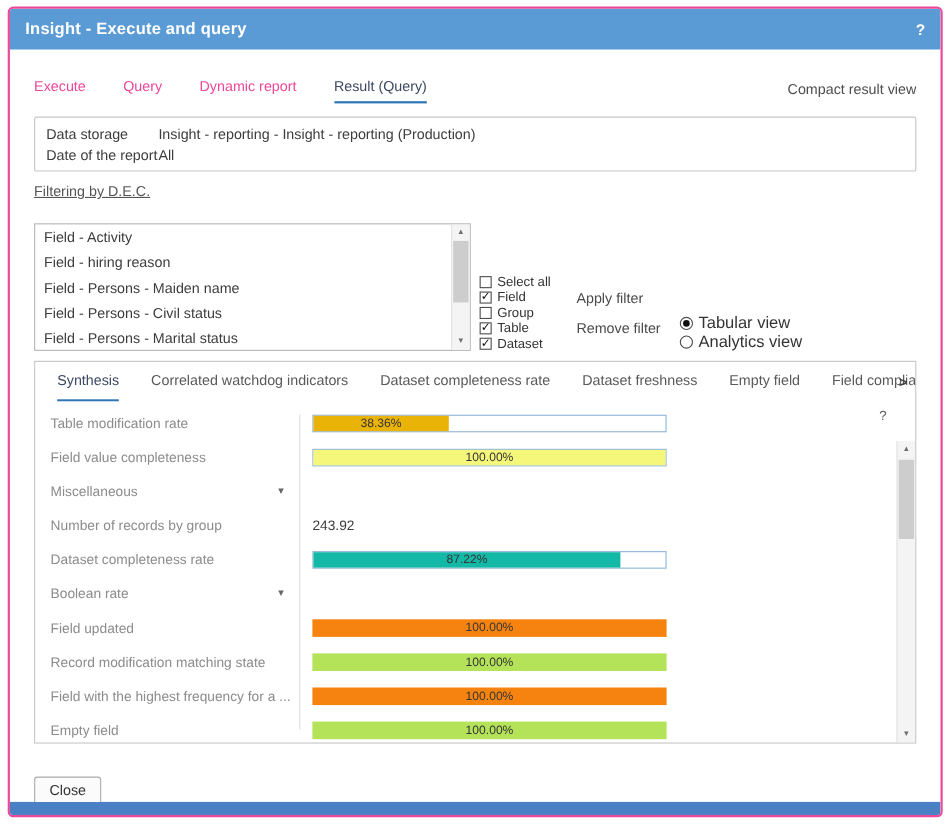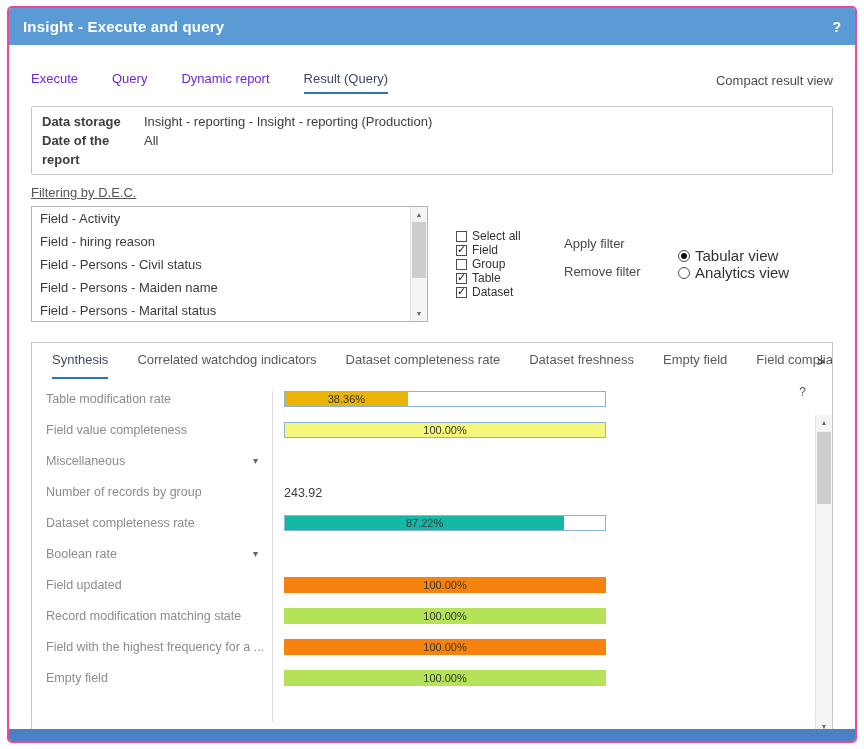--- a/index.html
+++ b/index.html
@@ -8,32 +8,32 @@
   .dialog { position: absolute; left: 7px; top: 6px; width: 850px; height: 737px;
     border: 2px solid #ec4899; border-radius: 5px; background: #fff;
     display: flex; flex-direction: column; overflow: hidden; }
   .hdr { height: 37px; background: var(--header-blue, #5b9bd5); color: #fff; flex: 0 0 auto;
     display: flex; align-items: center; justify-content: space-between; padding: 0 14px; }
   .hdr-title { font-size: 15px; font-weight: 600; letter-spacing: .2px; }
   .hdr-help { font-size: 14px; font-weight: 700; cursor: pointer; }
   .content { flex: 1; padding: 16px 22px 0; position: relative; overflow: hidden; }
 
   .tabbar { display: flex; align-items: flex-end; margin-top: 10px; }
-  .tab { font-size: 13px; color: #6d28d9; margin-right: 34px; padding-bottom: 6px;
+  .tab { font-size: 13px; color: #ec4899; margin-right: 34px; padding-bottom: 6px;
     border-bottom: 2px solid transparent; cursor: pointer; white-space: nowrap; }
   .tab.active { color: #3d4862; border-bottom-color: var(--accent-blue, #2e74b5); }
   .compact { margin-left: auto; font-size: 13px; color: #4d4d4d; padding-bottom: 6px; cursor: pointer; }
 
   .infobox { margin-top: 12px; border: 1px solid #c6c6c6; border-radius: 2px;
     padding: 5px 10px; font-size: 13px; color: #3d3d3d; }
   .inforow { display: flex; line-height: 19px; }
-  .inforow .lbl { width: 102px; flex: 0 0 auto; font-weight: bold; }
+  .inforow .lbl { width: 102px; flex: 0 0 auto; }
 
   .filter-title { margin-top: 10px; font-size: 13px; color: #555; text-decoration: underline; }
-  .filter-area { display: flex; margin-top: 6px; align-items: center; gap: 20px; }
+  .filter-area { display: flex; margin-top: 22px; align-items: flex-end; }
 
   .listbox { width: 397px; height: 116px; border: 1px solid #b5b5b5; position: relative;
     background: #fff; overflow: hidden; flex: 0 0 auto; }
   .list-items { position: absolute; left: 0; right: 17px; top: 0; bottom: 0; }
   .list-item { font-size: 13px; color: #3c3c3c; padding: 4px 8px 0; height: 23px;
     white-space: nowrap; cursor: default; }
   .vscroll { position: absolute; right: 0; top: 0; bottom: 0; width: 17px;
     background: #f4f4f4; border-left: 1px solid #e2e2e2; }
   .vscroll .arr { position: absolute; left: 0; right: 0; height: 15px; display: flex;
     align-items: center; justify-content: center; font-size: 7px; color: #6d6d6d; cursor: pointer; }
@@ -52,21 +52,21 @@
     color: #4a4a4a; white-space: nowrap; }
   .act-link { cursor: pointer; margin-bottom: 13px; }
 
   .radio-col { margin-left: 30px; font-size: 15px; color: #333; }
   .rd-item { display: flex; align-items: center; height: 17px; cursor: pointer; white-space: nowrap; }
   .rd { width: 12px; height: 12px; border: 1px solid #4d4d4d; border-radius: 50%;
     margin-right: 5px; position: relative; flex: 0 0 auto; background: #fff; }
   .rd.selected::after { content: ""; position: absolute; left: 2px; top: 2px;
     width: 6px; height: 6px; border-radius: 50%; background: #111; }
 
-  .panel { margin-top: 20px; border: 1px solid #c6c6c6; height: 393px;
+  .panel { margin-top: 9px; border: 1px solid #c6c6c6; height: 348px;
     position: relative; overflow: hidden; }
   .panel-tabs { display: flex; padding: 9px 26px 0 20px; height: 36px;
     overflow: hidden; white-space: nowrap; }
   .ptab { font-size: 13px; color: #595959; margin-right: 29px; padding-bottom: 7px;
     border-bottom: 2px solid transparent; cursor: pointer; flex: 0 0 auto; }
   .ptab.active { color: #3d4862; border-bottom-color: var(--accent-blue, #2e74b5); }
   .ptab-arrow { position: absolute; right: 4px; top: 11px; font-size: 13px; font-weight: 700;
     color: #444; cursor: pointer; width: 14px; text-align: center; }
 
   .panel-body { position: absolute; left: 0; right: 0; top: 36px; bottom: 0; }
@@ -123,22 +123,22 @@
       </div>
     </div>
 
     <div class="filter-title">Filtering by D.E.C.</div>
 
     <div class="filter-area">
       <div class="listbox">
         <div class="list-items">
           <div class="list-item">Field - Activity</div>
           <div class="list-item">Field - hiring reason</div>
+          <div class="list-item">Field - Persons - Maiden name</div>
           <div class="list-item">Field - Persons - Civil status</div>
-          <div class="list-item">Field - Persons - Maiden name</div>
           <div class="list-item">Field - Persons - Marital status</div>
         </div>
         <div class="vscroll">
           <div class="arr up">▲</div>
           <div class="thumb" style="top:15px;height:56px;"></div>
           <div class="arr down">▼</div>
         </div>
       </div>
 
       <div class="cb-col">

